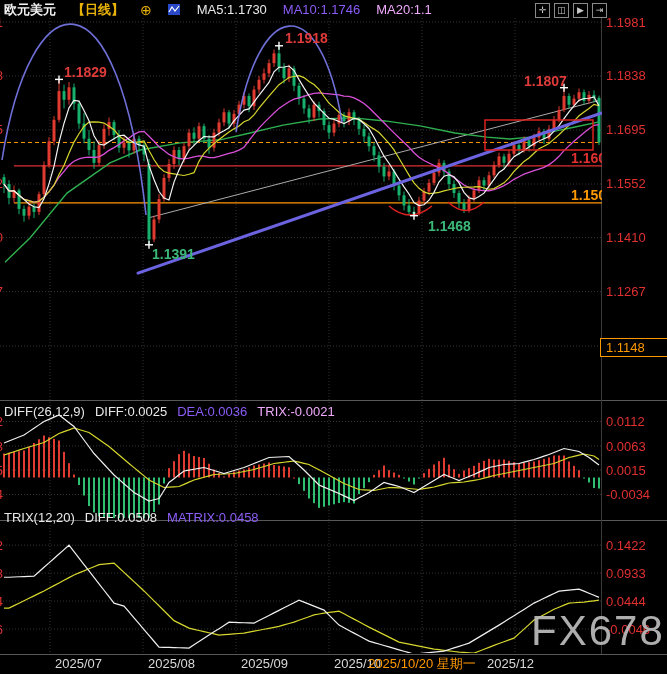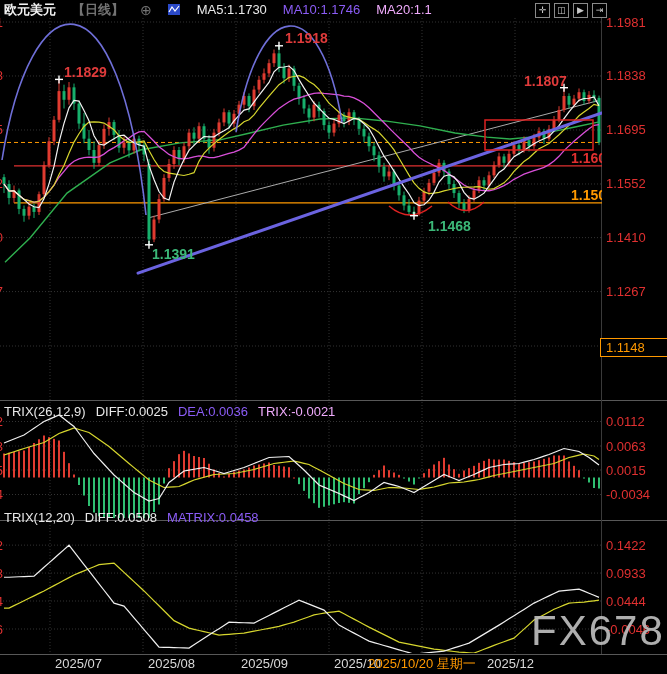--- a/index.html
+++ b/index.html
@@ -2,21 +2,21 @@
 <html><head>
 <meta charset="utf-8">
 <style>
   html,body{margin:0;padding:0;background:#000;}
   #app{position:relative;width:667px;height:674px;background:#000;overflow:hidden;
        font-family:"Liberation Sans",sans-serif;}
   svg text{font-family:"Liberation Sans",sans-serif;}
   .hdr{position:absolute;left:4px;top:1px;height:17px;display:flex;align-items:center;
        gap:16px;font-size:13px;white-space:nowrap;z-index:5;}
   .sym{color:#f2f2f2;font-weight:bold;}
-  .gold{color:#737373;font-weight:bold;}
+  .gold{color:#eab308;font-weight:bold;}
   .circ{font-weight:normal;font-size:14px;}
   .w{color:#e8e8e8;} .y{color:#8b5cf6;} .m{color:#f0abfc;}
   .tools{position:absolute;right:60px;top:3px;display:flex;gap:4px;z-index:6;}
   .tool{width:13px;height:13px;border:1px solid #8a8a8a;color:#c8c8c8;font-size:9px;
         line-height:12px;text-align:center;background:#000;cursor:pointer;}
   .indhdr{position:absolute;left:4px;display:flex;gap:10px;font-size:13px;z-index:5;white-space:nowrap;}
   .hl-price{position:absolute;left:600px;top:338px;width:62px;height:17px;border:1px solid #ff9900;
        color:#ff9900;font-size:13px;line-height:17px;padding-left:5px;z-index:4;background:#000;}
   .watermark{position:absolute;left:531px;top:607px;font-size:42px;color:#bdbdbd;
        letter-spacing:2px;z-index:4;opacity:.92;}
@@ -522,21 +522,21 @@
   </div>
 
   <div class="tools">
     <div class="tool">✛</div>
     <div class="tool">◫</div>
     <div class="tool">▶</div>
     <div class="tool">⇥</div>
   </div>
 
   <div class="indhdr" style="top:404px;">
-    <span class="w">TRIX(26,12,9)</span>
+    <span class="w">DIFF(26,12,9)</span>
     <span class="w">DIFF:0.0025</span>
     <span class="y">DEA:0.0036</span>
     <span class="m">TRIX:-0.0021</span>
   </div>
 
   <div class="indhdr" style="top:510px;">
     <span class="w">TRIX(12,20)</span>
     <span class="w">DIFF:0.0508</span>
     <span class="y">MATRIX:0.0458</span>
   </div>

